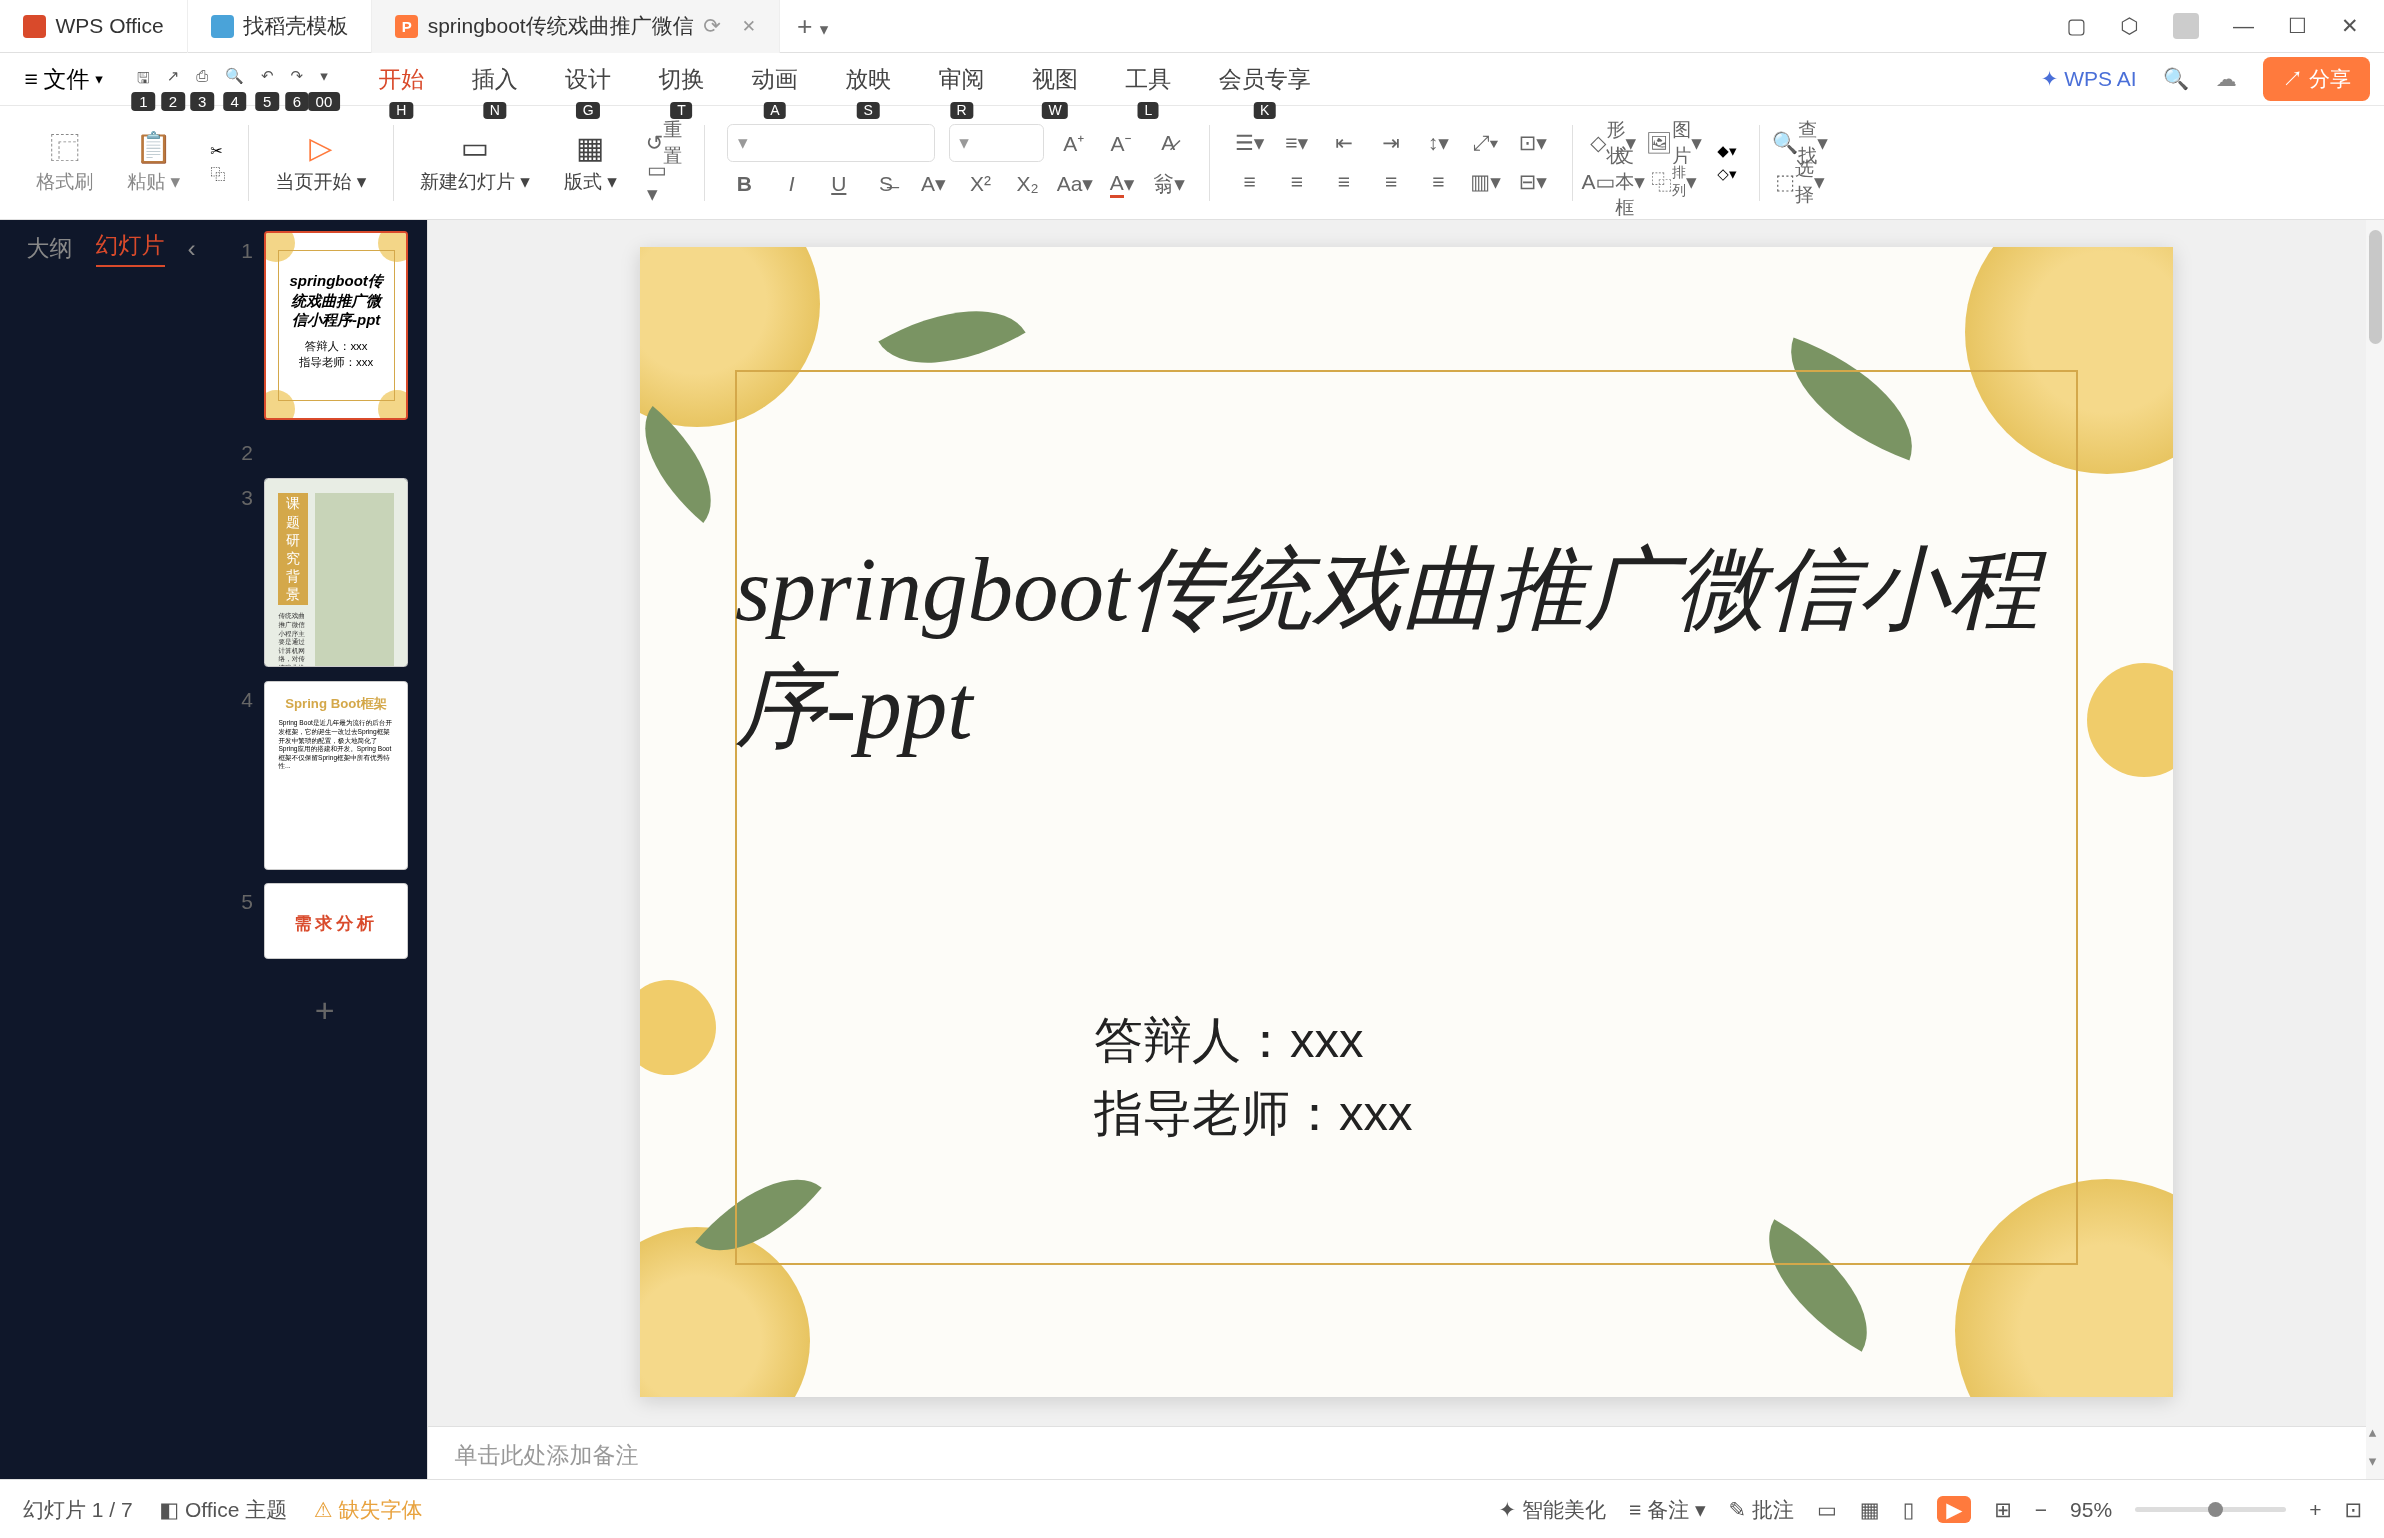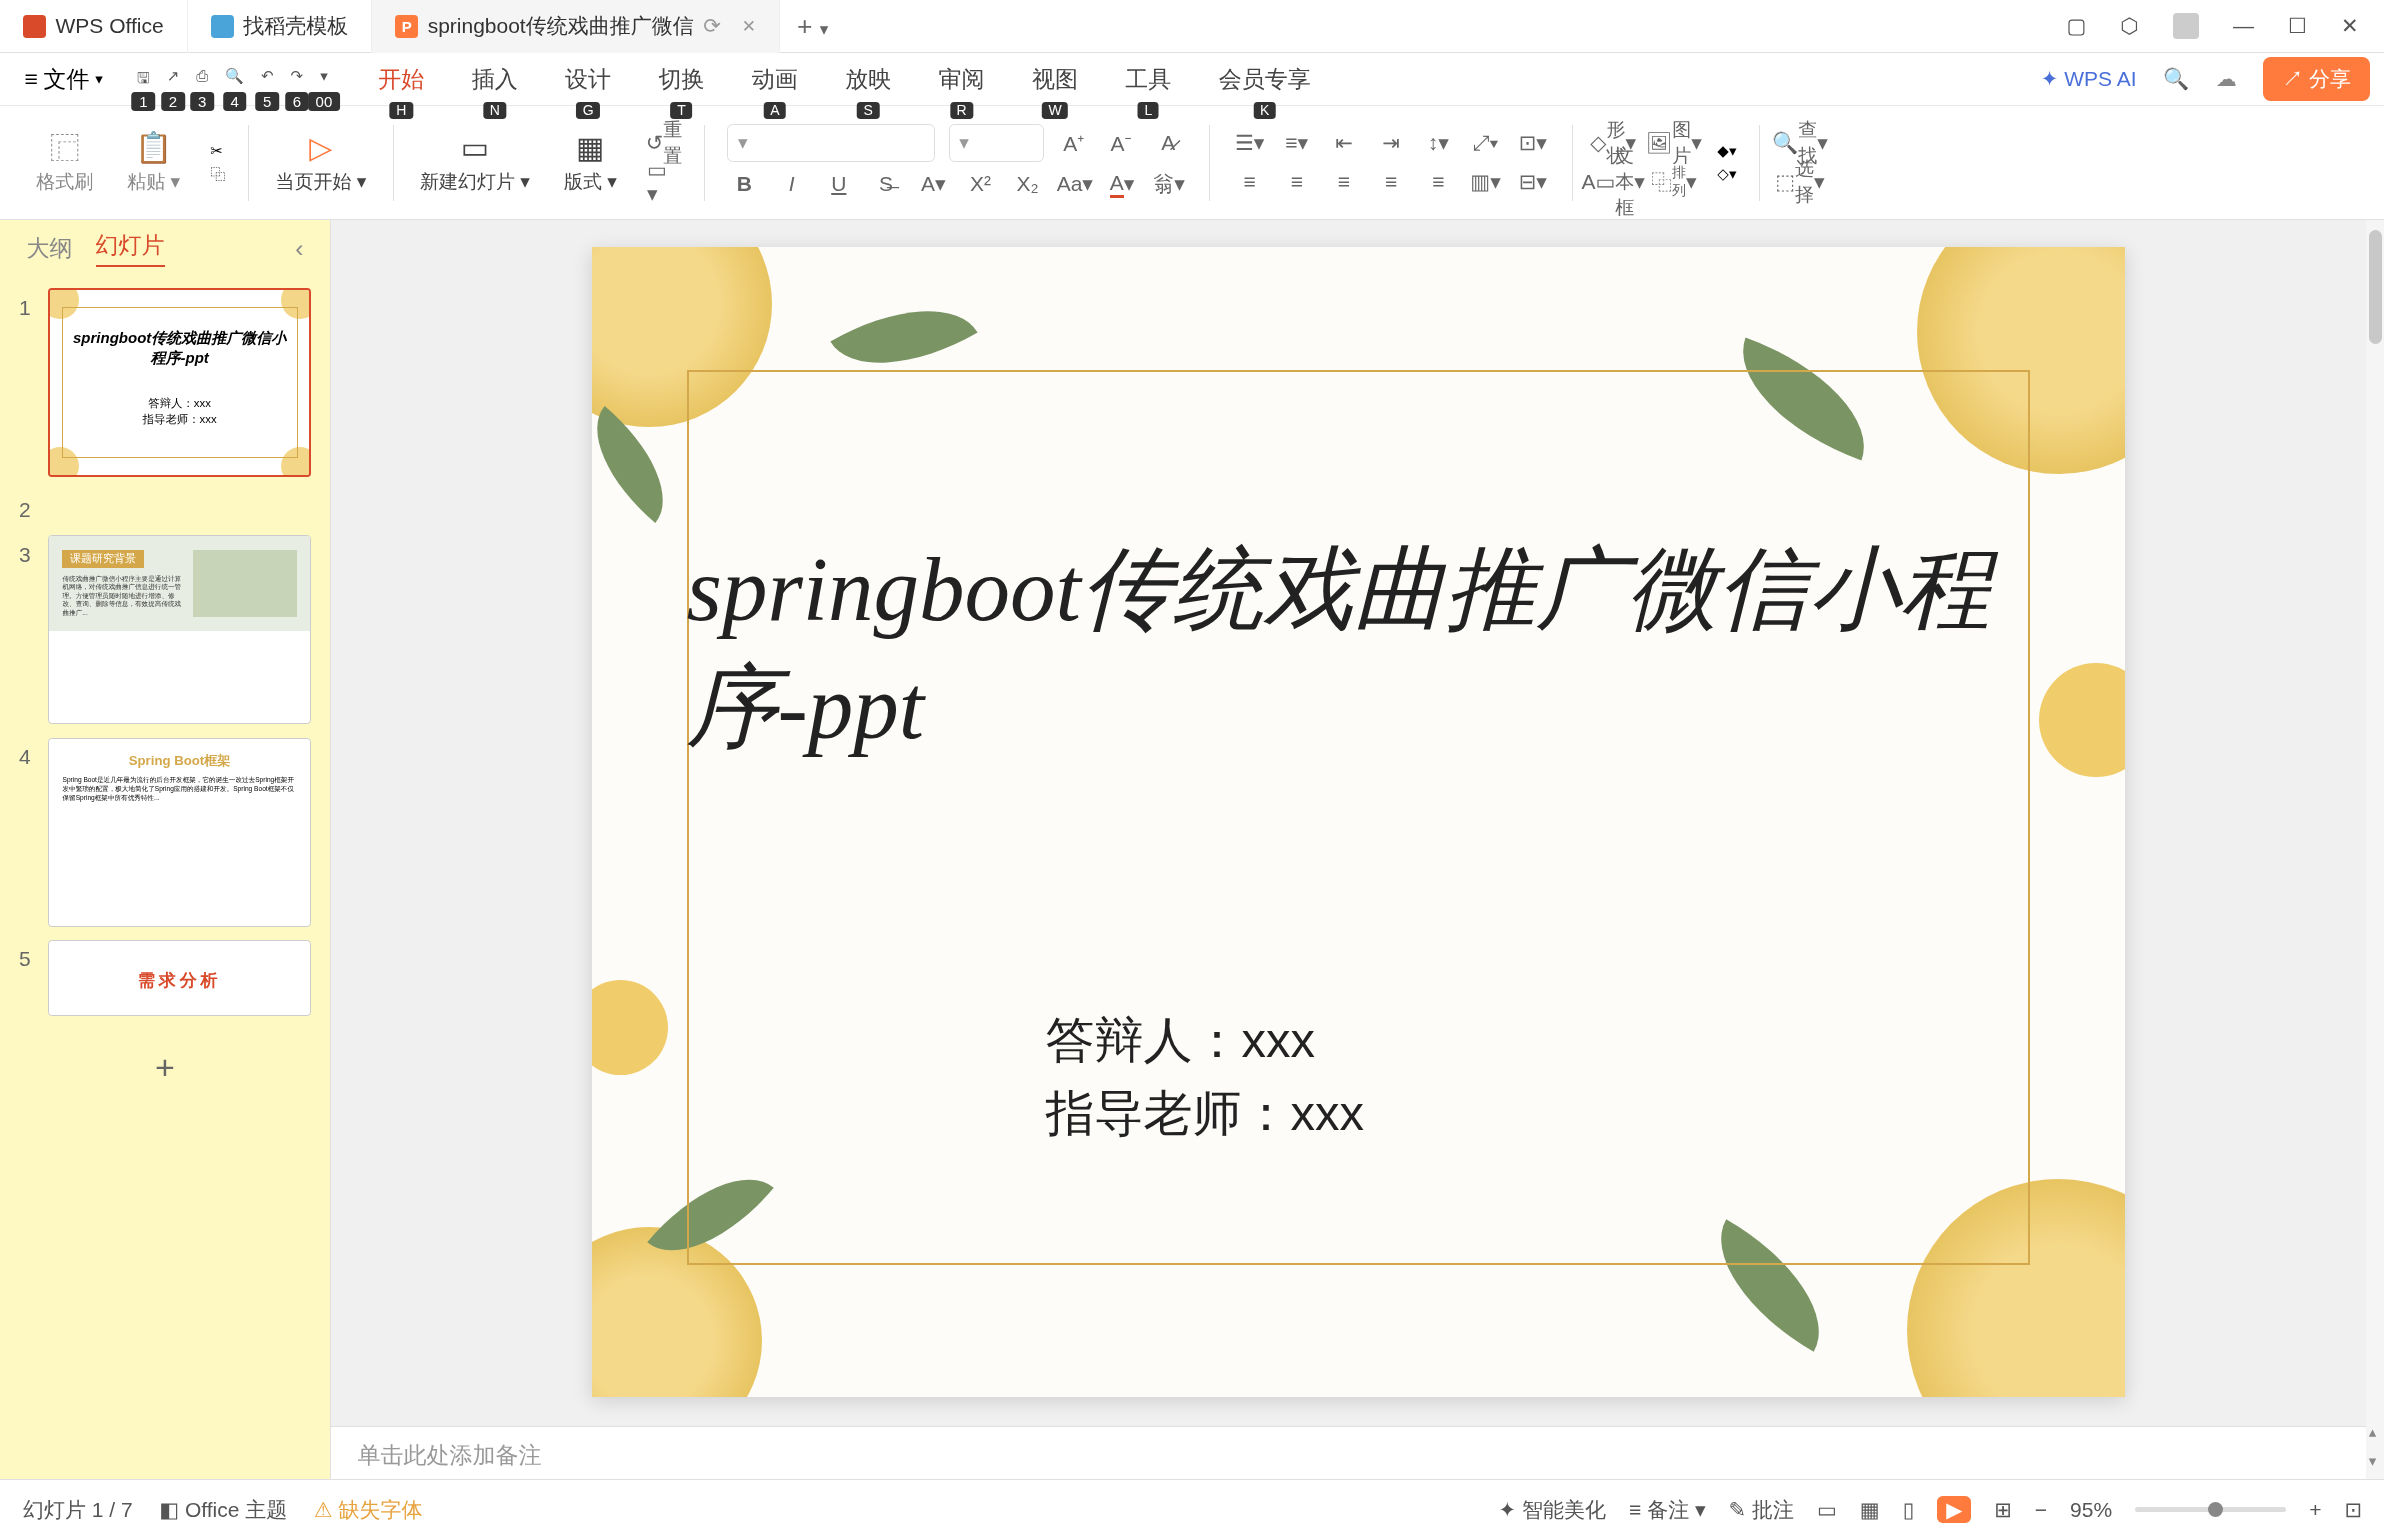--- a/index.html
+++ b/index.html
@@ -27,21 +27,21 @@
 .rgroup{display:flex;flex-direction:column;align-items:center;gap:3.8px;padding:0 13.2px;color:#888}
 .rgroup.dark{color:#444}
 .ricon{font-size:30px}
 .rlabel{font-size:19px}
 .rstack{display:flex;flex-direction:column;gap:5.7px;padding:0 9.5px}
 .rrow{display:flex;gap:13.2px;align-items:center}
 .rrow .b{width:34px;height:34px;display:flex;align-items:center;justify-content:center;color:#666;font-size:21px;border-radius:3.8px}
 .divider{width:0.9px;height:76px;background:#e0e0e0;margin:0 5.7px}
 .font-sel{width:208px;height:38px;border:0.9px solid #ddd;border-radius:5.7px;padding:0 9.5px;font-size:19px;color:#999;display:flex;align-items:center}
 .main{flex:1;display:flex;background:#f0f0f0;overflow:hidden}
-.sidepanel{width:331px;background:#fef9c3;border-right:0.9px solid #e0e0e0;display:flex;flex-direction:column}
+.sidepanel{width:428px;background:#0f172a;border-right:0.9px solid #e0e0e0;display:flex;flex-direction:row}
 .sidetabs{height:57px;display:flex;align-items:center;padding:0 26.5px;gap:23px;font-size:23px}
 .sidetab{color:#888}
 .sidetab.active{color:#d94a2b;border-bottom:2.8px solid #d94a2b;padding-bottom:3.8px}
 .collapse{margin-left:auto;color:#888;font-size:24.6px}
 .thumbs{flex:1;overflow:auto;padding:11.4px 19px}
 .thumb-row{display:flex;gap:11.4px;margin-bottom:13.2px}
 .thumb-num{width:23px;font-size:21px;color:#666;padding-top:7.6px}
 .thumb{width:337px;height:189px;border:0.9px solid #ccc;border-radius:3.8px;background:#fff;position:relative;overflow:hidden}
 .thumb.active{border:2.8px solid #d94a2b}
 .add-slide{display:flex;justify-content:center;padding:19px;font-size:34px;color:#666}
@@ -67,21 +67,21 @@
 .t1{position:absolute;inset:17px 11.4px;border:1.9px solid #d4a84a}
 .t1-title{position:absolute;top:38px;left:19px;right:19px;font-size:15px;font-style:italic;font-weight:600;text-align:center;line-height:1.3}
 .t1-sub{position:absolute;top:106px;left:0;right:0;font-size:11.4px;text-align:center;line-height:1.4}
 .tfl{position:absolute;width:38px;height:38px;background:#f0cc6a;border-radius:50%;opacity:.8}
 .t2{padding:19px;font-size:11.4px}
 .t2-title{font-size:13.2px;margin-bottom:11.4px}
 .t2-item{background:#f5e8b8;border-radius:11.4px;padding:1.9px 9.5px;margin:7.6px 0 7.6px 28px;font-size:9.5px;display:inline-block}
 .t3{display:flex;padding:13.2px;gap:7.6px;background:#e8ede4}
 .t3-text{flex:1;font-size:6.6px;line-height:1.3;color:#333}
 .t3-img{width:104px;background:#c8d4b8}
-.t3-head{background:#d4a84a;color:#fff;font-size:11px;padding:1.9px 7.6px;margin-bottom:7px;display:inline-block}
+.t3-head{background:#d4a84a;color:#fff;font-size:14px;padding:1.9px 7.6px;margin-bottom:7px;display:inline-block}
 .t4{padding:13.2px;font-size:6.6px;line-height:1.3}
 .t4-head{color:#d4a84a;font-size:13.2px;font-weight:600;text-align:center;margin-bottom:7.6px}
 .t5{padding:28px 13.2px;text-align:center}
 .t5-head{color:#d94a2b;font-size:17px;font-weight:600;letter-spacing:3.8px}
 .leaf{position:absolute;background:#7a9463;border-radius:0 100% 0 100%}
 .akey{position:absolute;bottom:-21px;left:50%;transform:translateX(-50%);background:#333;color:#fff;font-size:14px;padding:0.9px 6.6px;border-radius:3.8px}
 </style>
 </head>
 <body>
 

